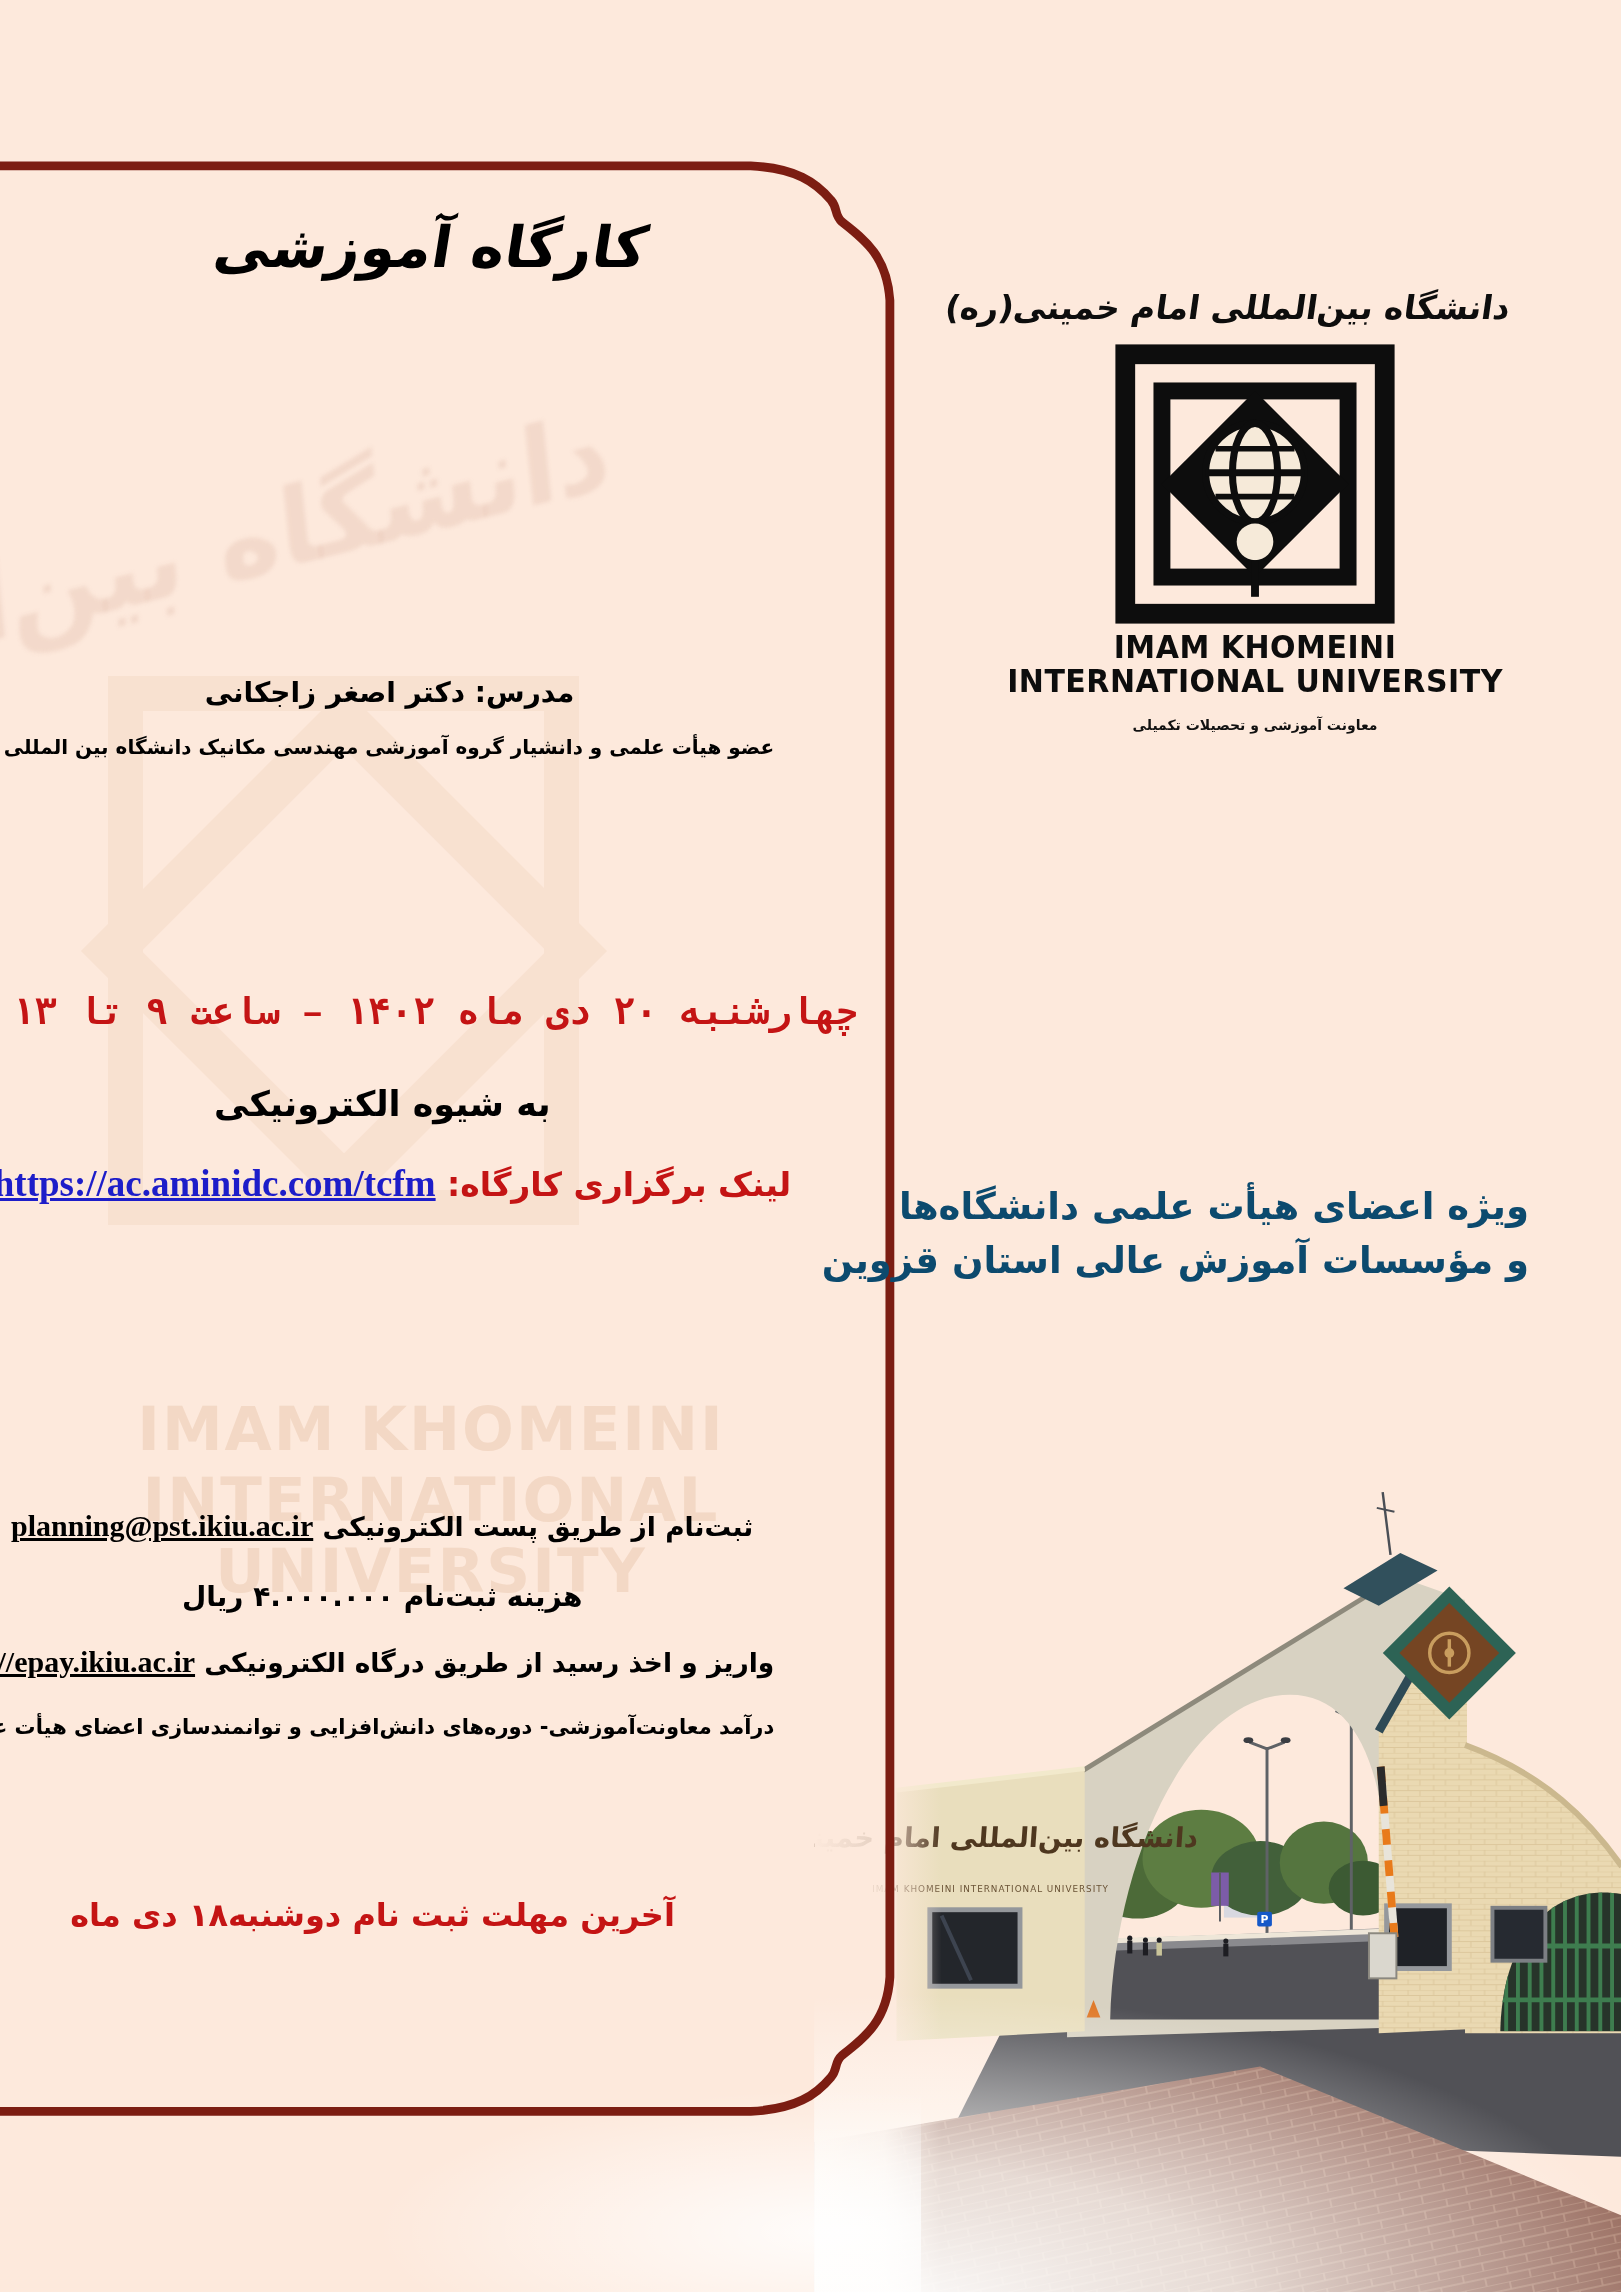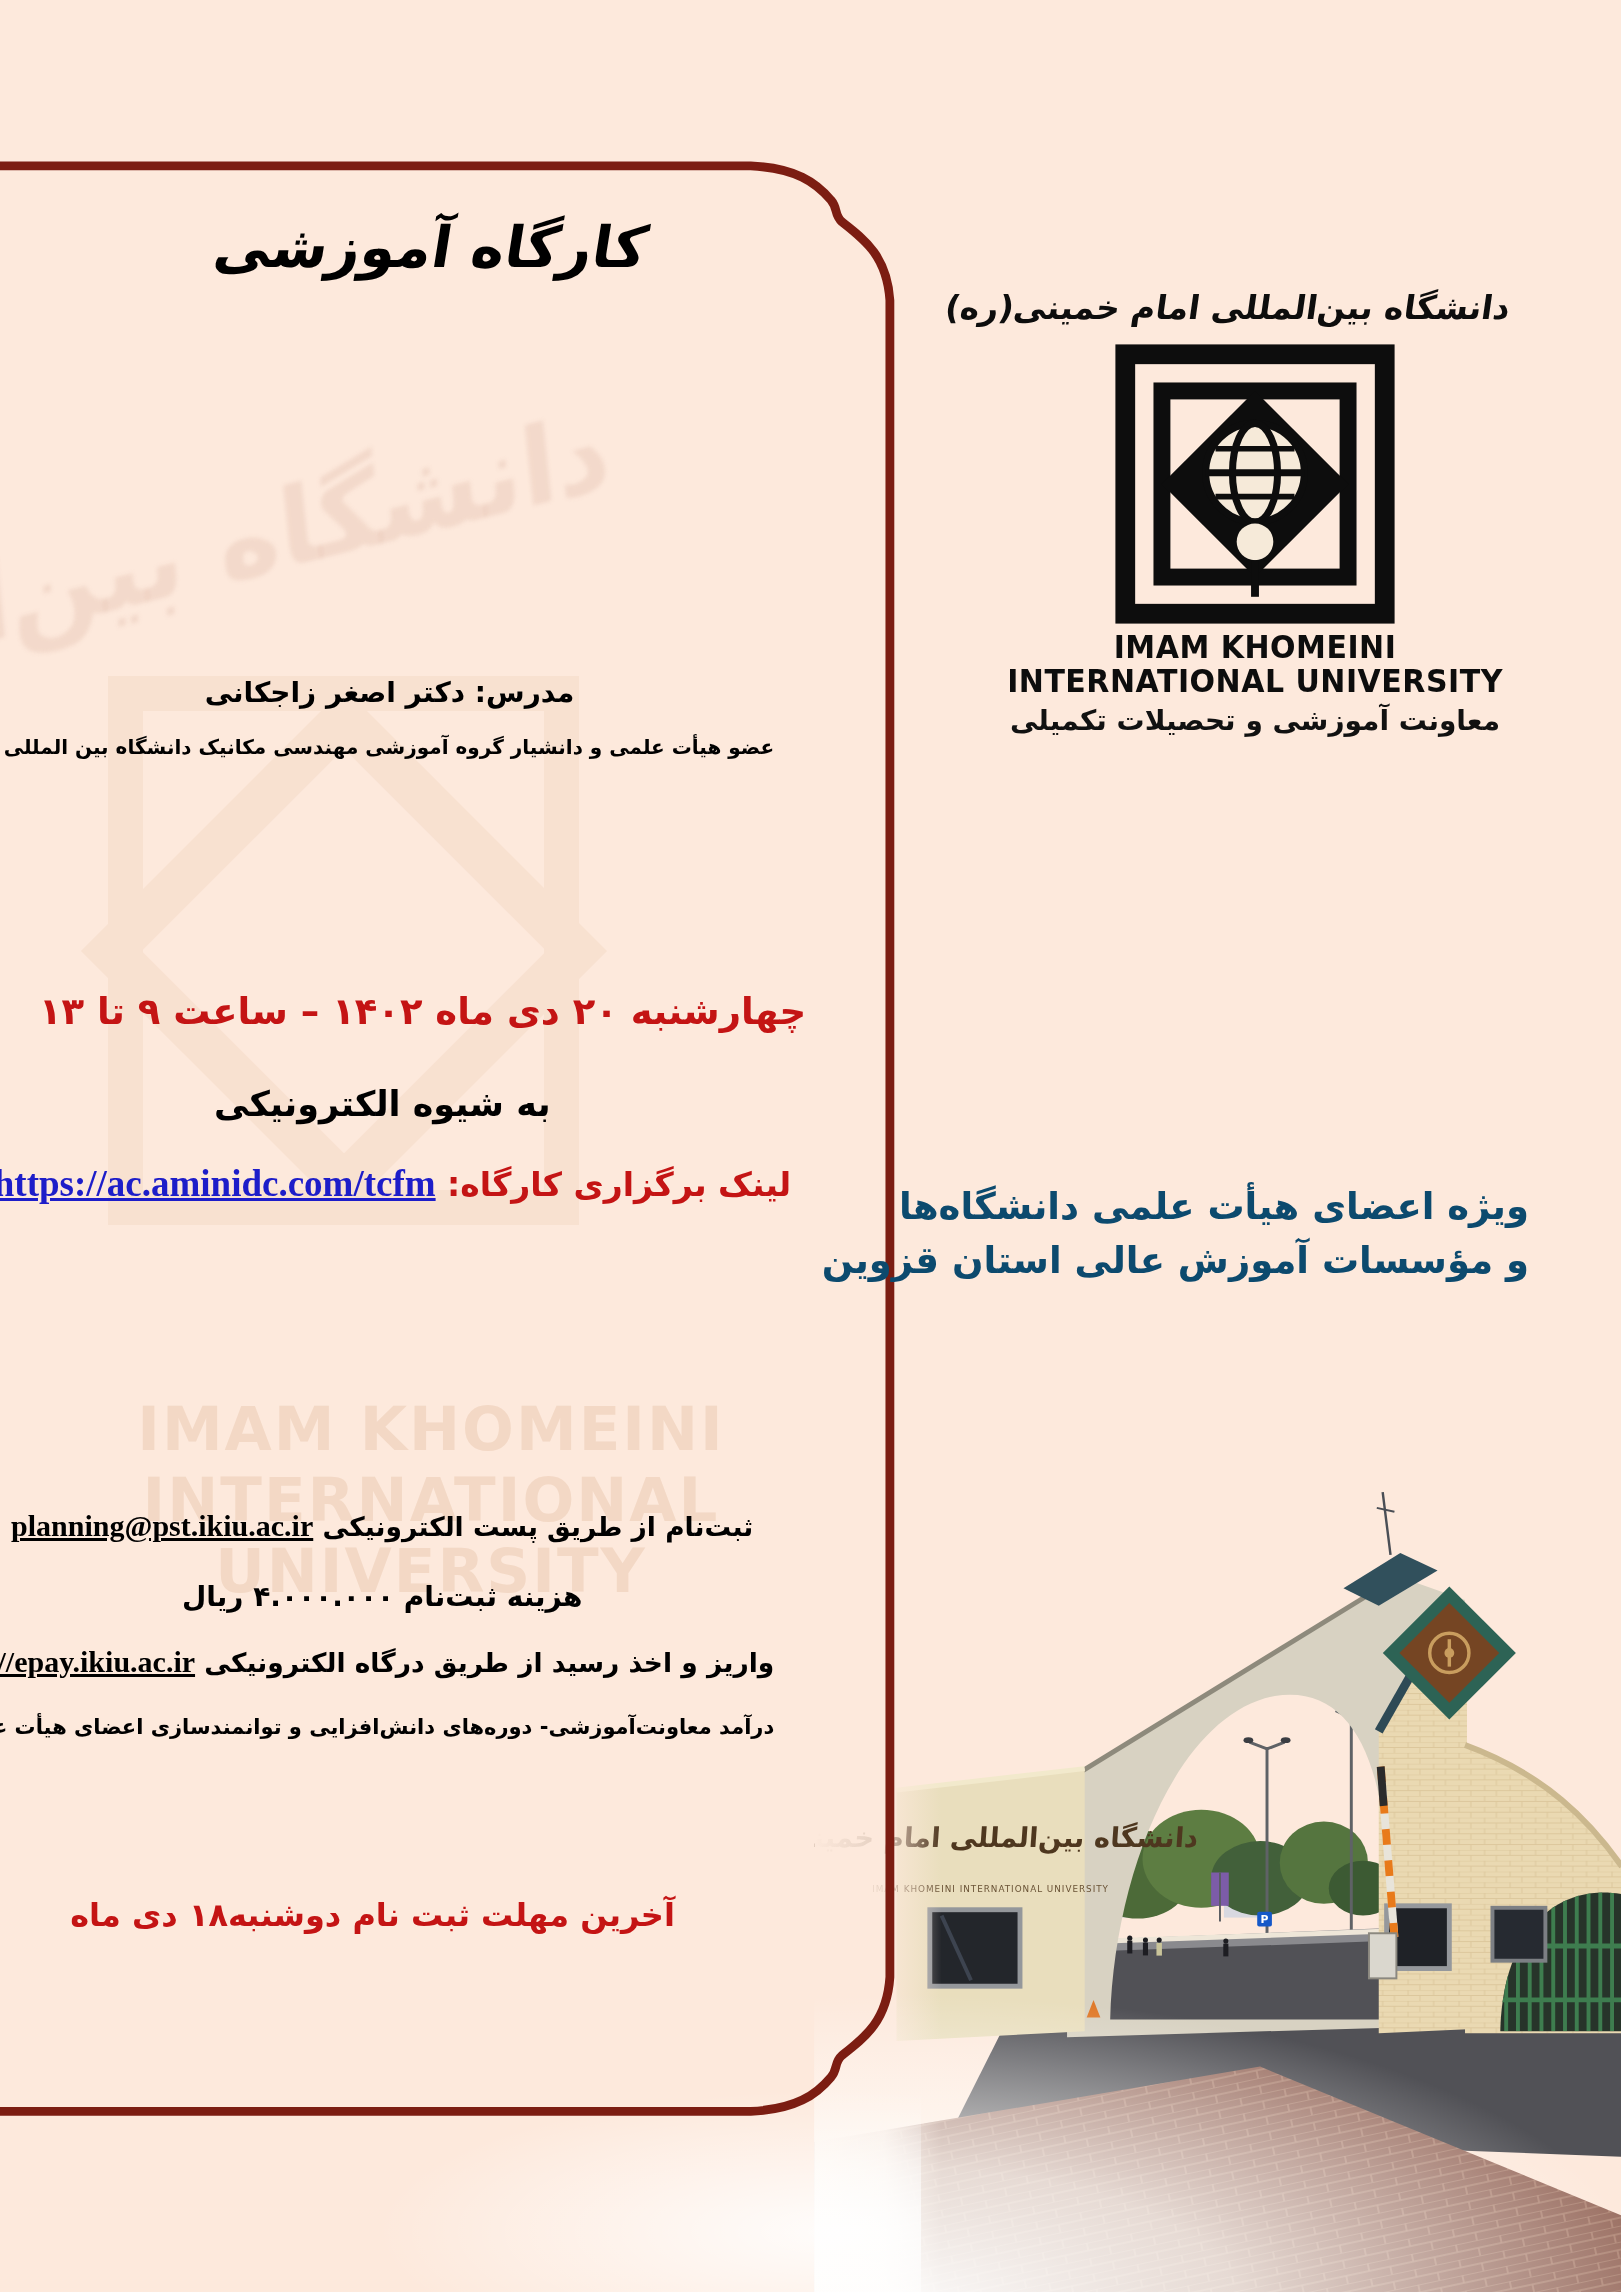--- a/index.html
+++ b/index.html
@@ -32,41 +32,41 @@
 
   
   .panel-border { left:0; top:0; width:1621px; height:2293px; pointer-events:none; }
 
   
   .kicker { left:176px; top:214px; width:510px; font-size:57px;
             transform:skewX(-9deg); }
   .title  { left:9.8px;  top:378px; width:745px; font-size:44px; }
   .instructor { left:17px; top:676px; width:745px; font-size:28px; }
   .inst-detail { left:-9.8px; top:735px; width:784px; font-size:20px; }
-  .date { left:6px; top:990px; width:833px; font-size:37px; }
+  .date { left:25px; top:990px; width:833px; font-size:37px;font-family:Liberation Mono, monospace; }
   .method { left:9.8px; top:1084px; width:745px; font-size:35px; }
   .linkline { left:-29px; top:1162px; width:843px; font-size:33px; }
   .linkline a { font-family:"Liberation Serif","DejaVu Serif",serif; font-size:37px;
                 color:#1d1dc9; text-decoration:underline; font-weight:bold; direction:ltr; unicode-bidi:isolate; }
   .regmail { left:-9.8px; top:1509px; width:784px; font-size:26.5px; }
   .regmail a, .regpay a { font-family:"Liberation Serif","DejaVu Serif",serif; font-size:30px;
                 color:#000; text-decoration:underline; font-weight:bold; direction:ltr; unicode-bidi:isolate; }
   .regfee { left:-9.8px; top:1580px; width:784px; font-size:28px; }
   .regpay { left:-9.8px; top:1645px; width:784px; font-size:26.5px; }
   .regnote { left:-9.8px; top:1715px; width:784px; font-size:21px; }
   .deadline { left:59px; top:1896px; width:627px; font-size:32px; }
 
   
   .logo-block { left:1000px; top:288px; width:510px; text-align:center; }
   .logo-callig { direction:rtl; font-weight:bold; font-size:33px; transform:skewX(-8deg);
                  white-space:nowrap; color:#0d0d0d; }
   .emblem { display:block; width:282px; height:282px; margin:15.7px auto 5.9px auto; }
   .logo-en { font-weight:bold; font-size:30px; line-height:1.1; letter-spacing:0.5px; color:#0d0d0d;
              transform:scaleY(1.05); }
-  .logo-dept { direction:rtl; font-size:28px; font-weight:bold; line-height:1.5; margin-top:3px; color:#111; }
+  .logo-dept { direction:rtl; font-size:14px; font-weight:bold; line-height:1.5; margin-top:18px; color:#111; }
   .program { left:921px; top:984px; width:608px; font-size:45px; line-height:1.3; color:#0d0d0d; }
   .program .l2 { font-size:43px; }
   .audience { left:921px; top:1180px; width:608px; font-size:37px; line-height:1.45; }
 </style>
 </head>
 <body>
 
 <div class="page">
 
   <div class="abs wm-callig">دانشگاه بین‌المللی امام خمینی(ره)</div>

